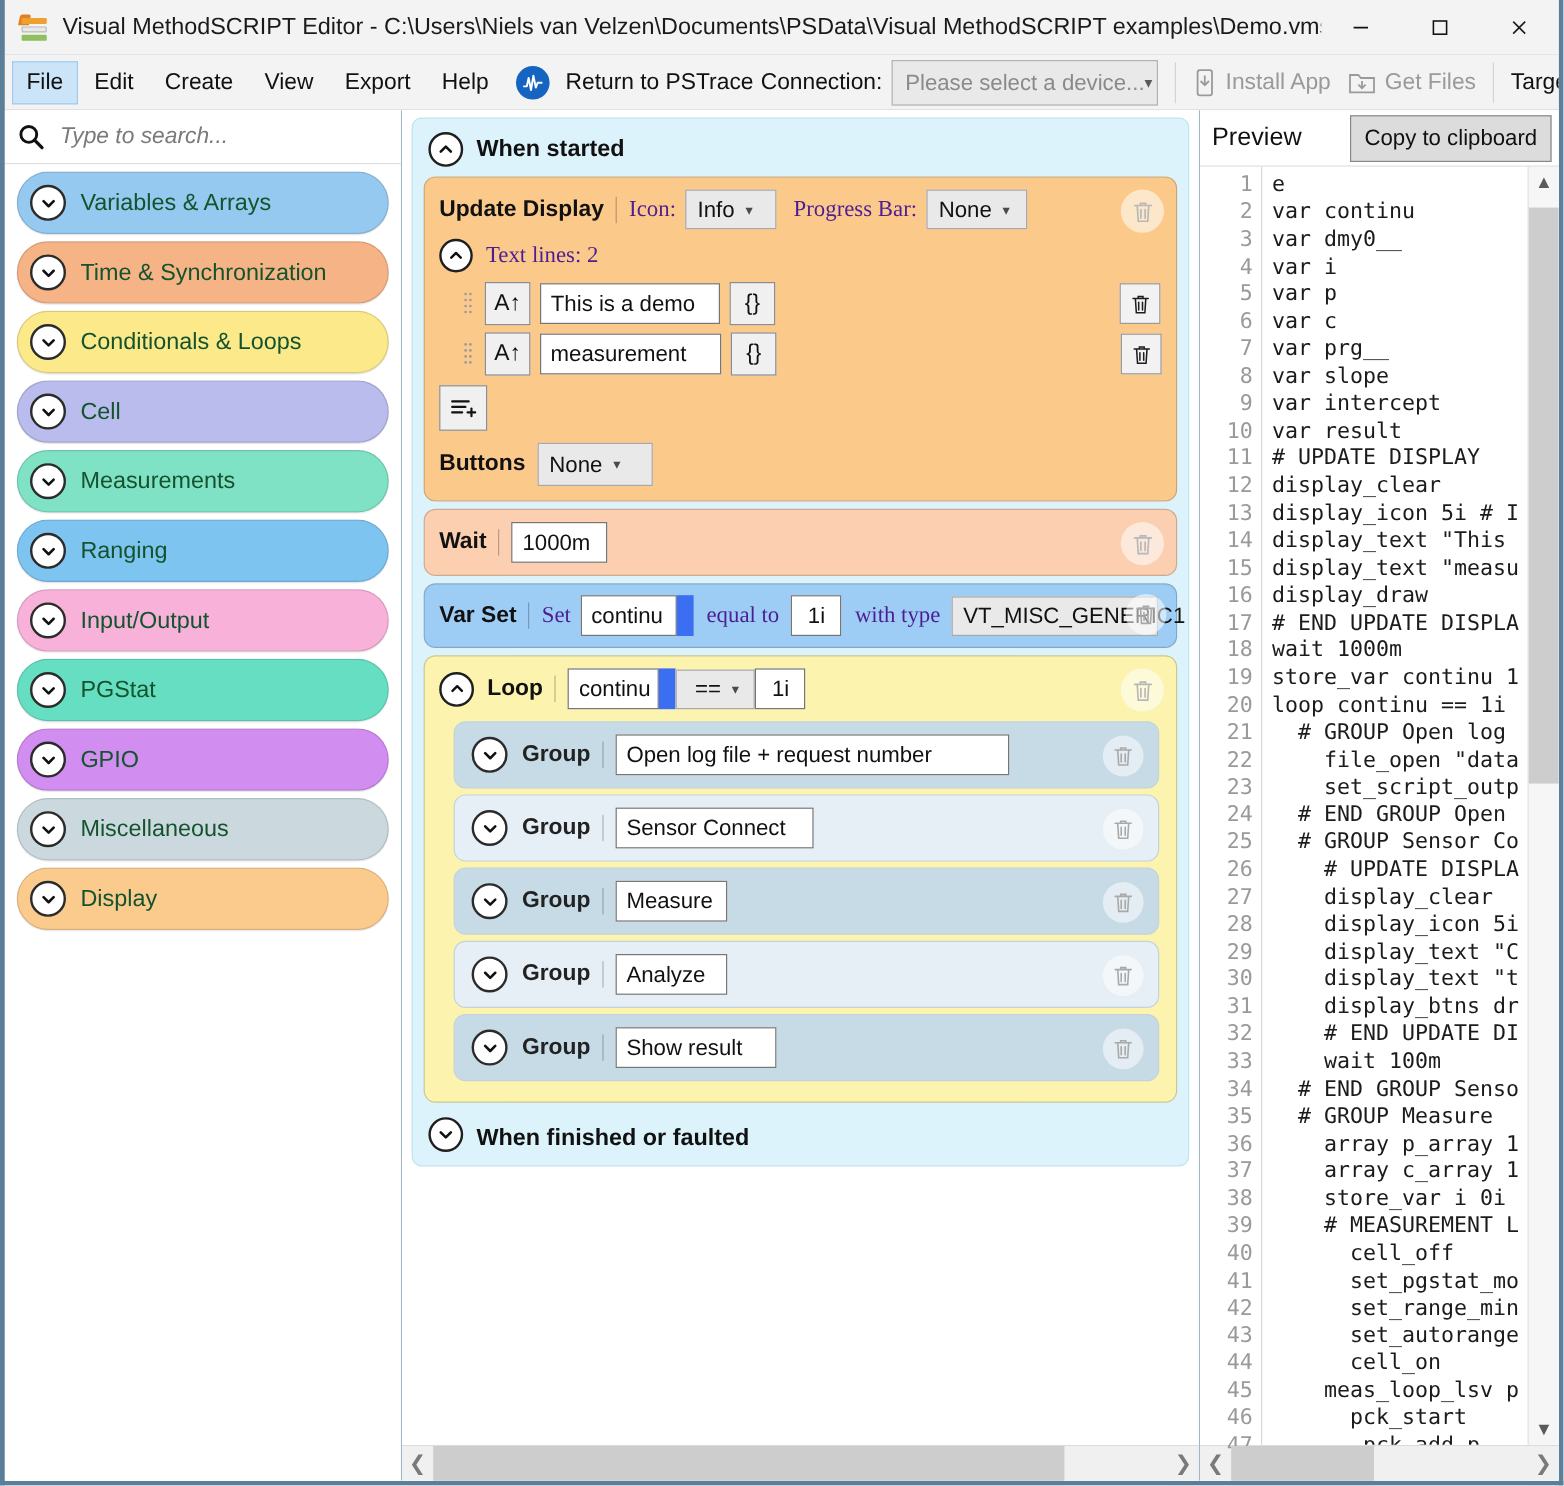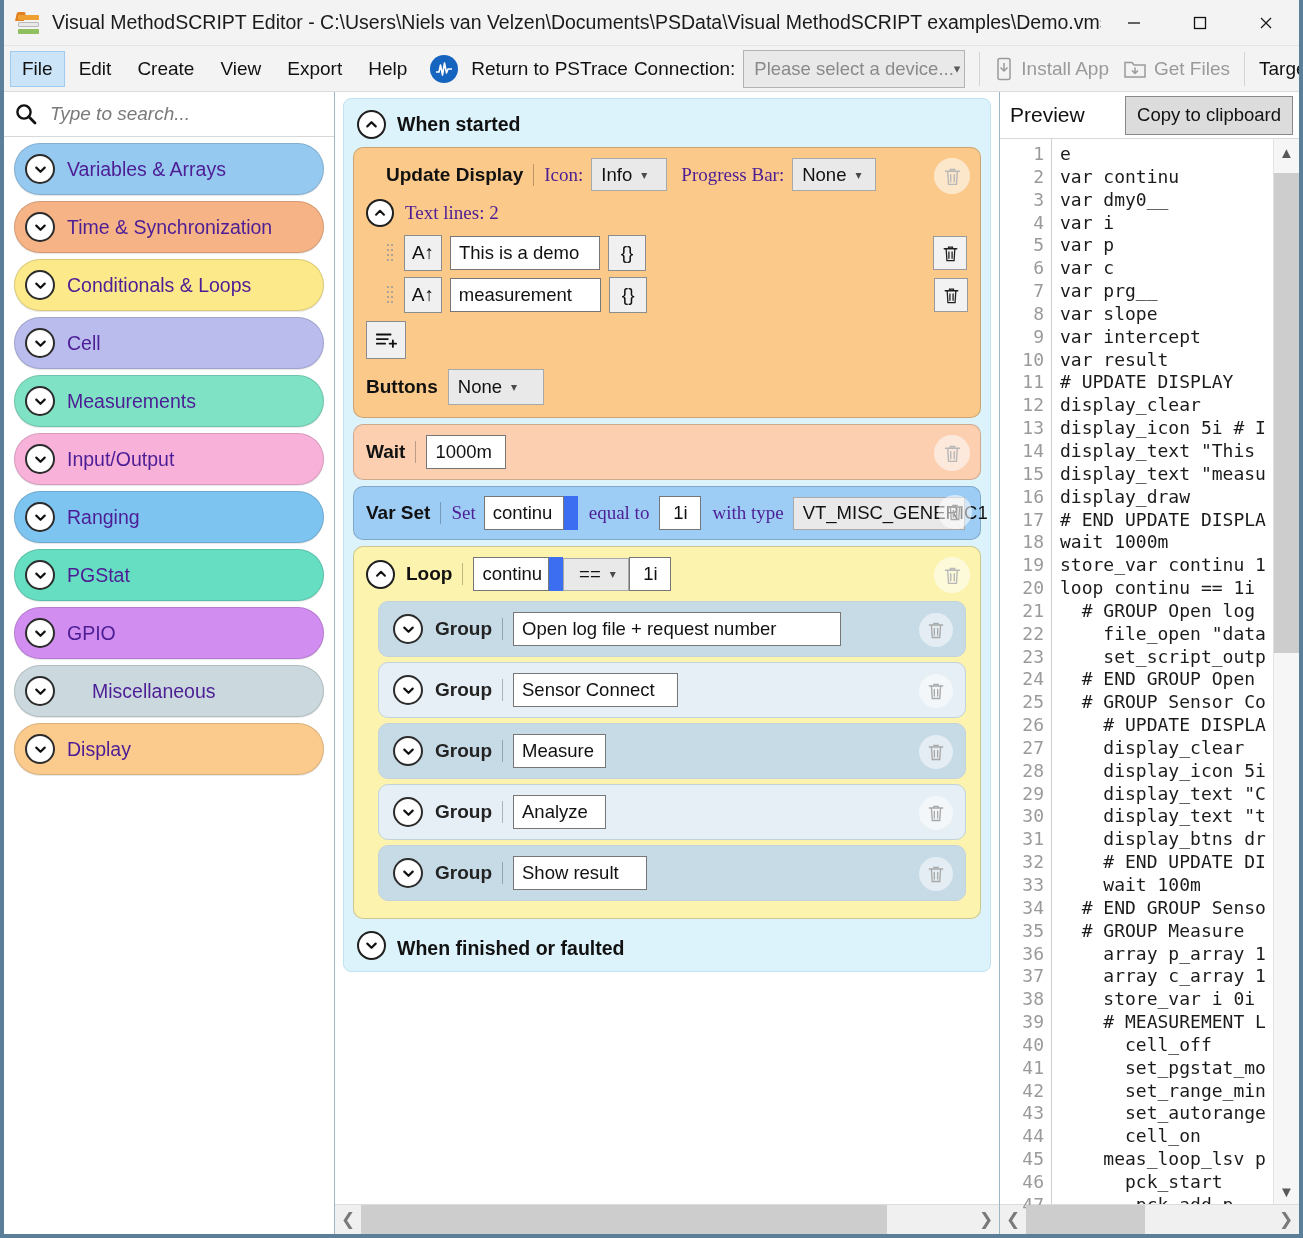--- a/index.html
+++ b/index.html
@@ -105,21 +105,21 @@
     display: flex; align-items: center; padding-left: 10px;
     border: 1px solid rgba(0,0,0,0.13);
     box-shadow: 0 1px 1px rgba(0,0,0,0.10);
   }
   .chev {
     width: 30px; height: 30px; border-radius: 50%;
     background: #fff; border: 2px solid #2b2b2b;
     display: flex; align-items: center; justify-content: center; flex: 0 0 auto;
   }
   .chev svg { display: block; }
-  .cat-label { margin-left: 12px; font-size: 19.5px; color: #4c1d95; }
+  .cat-label { margin-left: 12px; font-size: 19.5px; color: #14532d; }
 
   
   .editor-wrap { flex: 1; display: flex; flex-direction: column; min-width: 0; background: #fff; border-right: 1px solid #9fb6c4;}
   .editor-canvas { flex: 1; position: relative; overflow: hidden; background: #fff; padding: 6px 8px 0 8px;}
   .scope {
     background: #ddf3fb; border: 1px solid #bfe3f0; border-radius: 8px;
     padding: 8px 9px 9px 9px;
   }
   .scope-head { display: flex; align-items: center; padding: 3px 0 8px 4px; }
   .scope-title { margin-left: 11px; font-size: 19.5px; font-weight: bold; color: #111; }
@@ -342,53 +342,53 @@
             <span class="cat-label">Cell</span>
           </div>
           <div class="cat" style="background: rgb(127, 226, 196);">
             <span class="chev">
               <svg width="15" height="15" viewBox="0 0 16 16">
                 <path d="M3.5 6 L8 10.5 L12.5 6" fill="none" stroke="#111" stroke-width="2.3" stroke-linecap="round" stroke-linejoin="round"></path>
               </svg>
             </span>
             <span class="cat-label">Measurements</span>
           </div>
+          <div class="cat" style="background: rgb(126, 196, 240);">
+            <span class="chev">
+              <svg width="15" height="15" viewBox="0 0 16 16">
+                <path d="M3.5 6 L8 10.5 L12.5 6" fill="none" stroke="#111" stroke-width="2.3" stroke-linecap="round" stroke-linejoin="round"></path>
+              </svg>
+            </span>
+            <span class="cat-label">Ranging</span>
+          </div>
           <div class="cat" style="background: rgb(248, 178, 218);">
             <span class="chev">
               <svg width="15" height="15" viewBox="0 0 16 16">
                 <path d="M3.5 6 L8 10.5 L12.5 6" fill="none" stroke="#111" stroke-width="2.3" stroke-linecap="round" stroke-linejoin="round"></path>
               </svg>
             </span>
             <span class="cat-label">Input/Output</span>
           </div>
-          <div class="cat" style="background: rgb(126, 196, 240);">
-            <span class="chev">
-              <svg width="15" height="15" viewBox="0 0 16 16">
-                <path d="M3.5 6 L8 10.5 L12.5 6" fill="none" stroke="#111" stroke-width="2.3" stroke-linecap="round" stroke-linejoin="round"></path>
-              </svg>
-            </span>
-            <span class="cat-label">Ranging</span>
-          </div>
           <div class="cat" style="background: rgb(102, 222, 194);">
             <span class="chev">
               <svg width="15" height="15" viewBox="0 0 16 16">
                 <path d="M3.5 6 L8 10.5 L12.5 6" fill="none" stroke="#111" stroke-width="2.3" stroke-linecap="round" stroke-linejoin="round"></path>
               </svg>
             </span>
             <span class="cat-label">PGStat</span>
           </div>
           <div class="cat" style="background: rgb(209, 141, 240);">
             <span class="chev">
               <svg width="15" height="15" viewBox="0 0 16 16">
                 <path d="M3.5 6 L8 10.5 L12.5 6" fill="none" stroke="#111" stroke-width="2.3" stroke-linecap="round" stroke-linejoin="round"></path>
               </svg>
             </span>
             <span class="cat-label">GPIO</span>
           </div>
-          <div class="cat" style="background: rgb(203, 217, 222); gap: 25px;">
+          <div class="cat" style="background: rgb(203, 217, 222);">
             <span class="chev">
               <svg width="15" height="15" viewBox="0 0 16 16">
                 <path d="M3.5 6 L8 10.5 L12.5 6" fill="none" stroke="#111" stroke-width="2.3" stroke-linecap="round" stroke-linejoin="round"></path>
               </svg>
             </span>
             <span class="cat-label">Miscellaneous</span>
           </div>
           <div class="cat" style="background: rgb(251, 203, 142);">
             <span class="chev">
               <svg width="15" height="15" viewBox="0 0 16 16">
@@ -407,21 +407,21 @@
           <div class="scope-head">
             <div class="chev-sm">
               <svg width="15" height="15" viewBox="0 0 16 16">
                   <path d="M3.5 10 L8 5.5 L12.5 10" fill="none" stroke="#111" stroke-width="2.3" stroke-linecap="round" stroke-linejoin="round"></path>
                 </svg>
             </div>
             <div class="scope-title">When started</div>
           </div>
 
           <div class="blk blk-orange" style="padding:10px 12px 12px 12px;">
-            <div class="row" style="margin-bottom:8px;margin-left:20px;">
+            <div class="row" style="margin-bottom:8px;">
               <span class="blk-title">Update Display</span>
               <span class="vsep"></span>
               <span class="lbl">Icon:</span>
               <span class="combo" style="margin-left:8px;width:76px;">
                 <span>Info</span>
                 <span class="caret">▾</span>
               </span>
               <span class="lbl" style="margin-left:14px;">Progress Bar:</span>
               <span class="combo" style="margin-left:8px;width:84px;">
                 <span>None</span>

